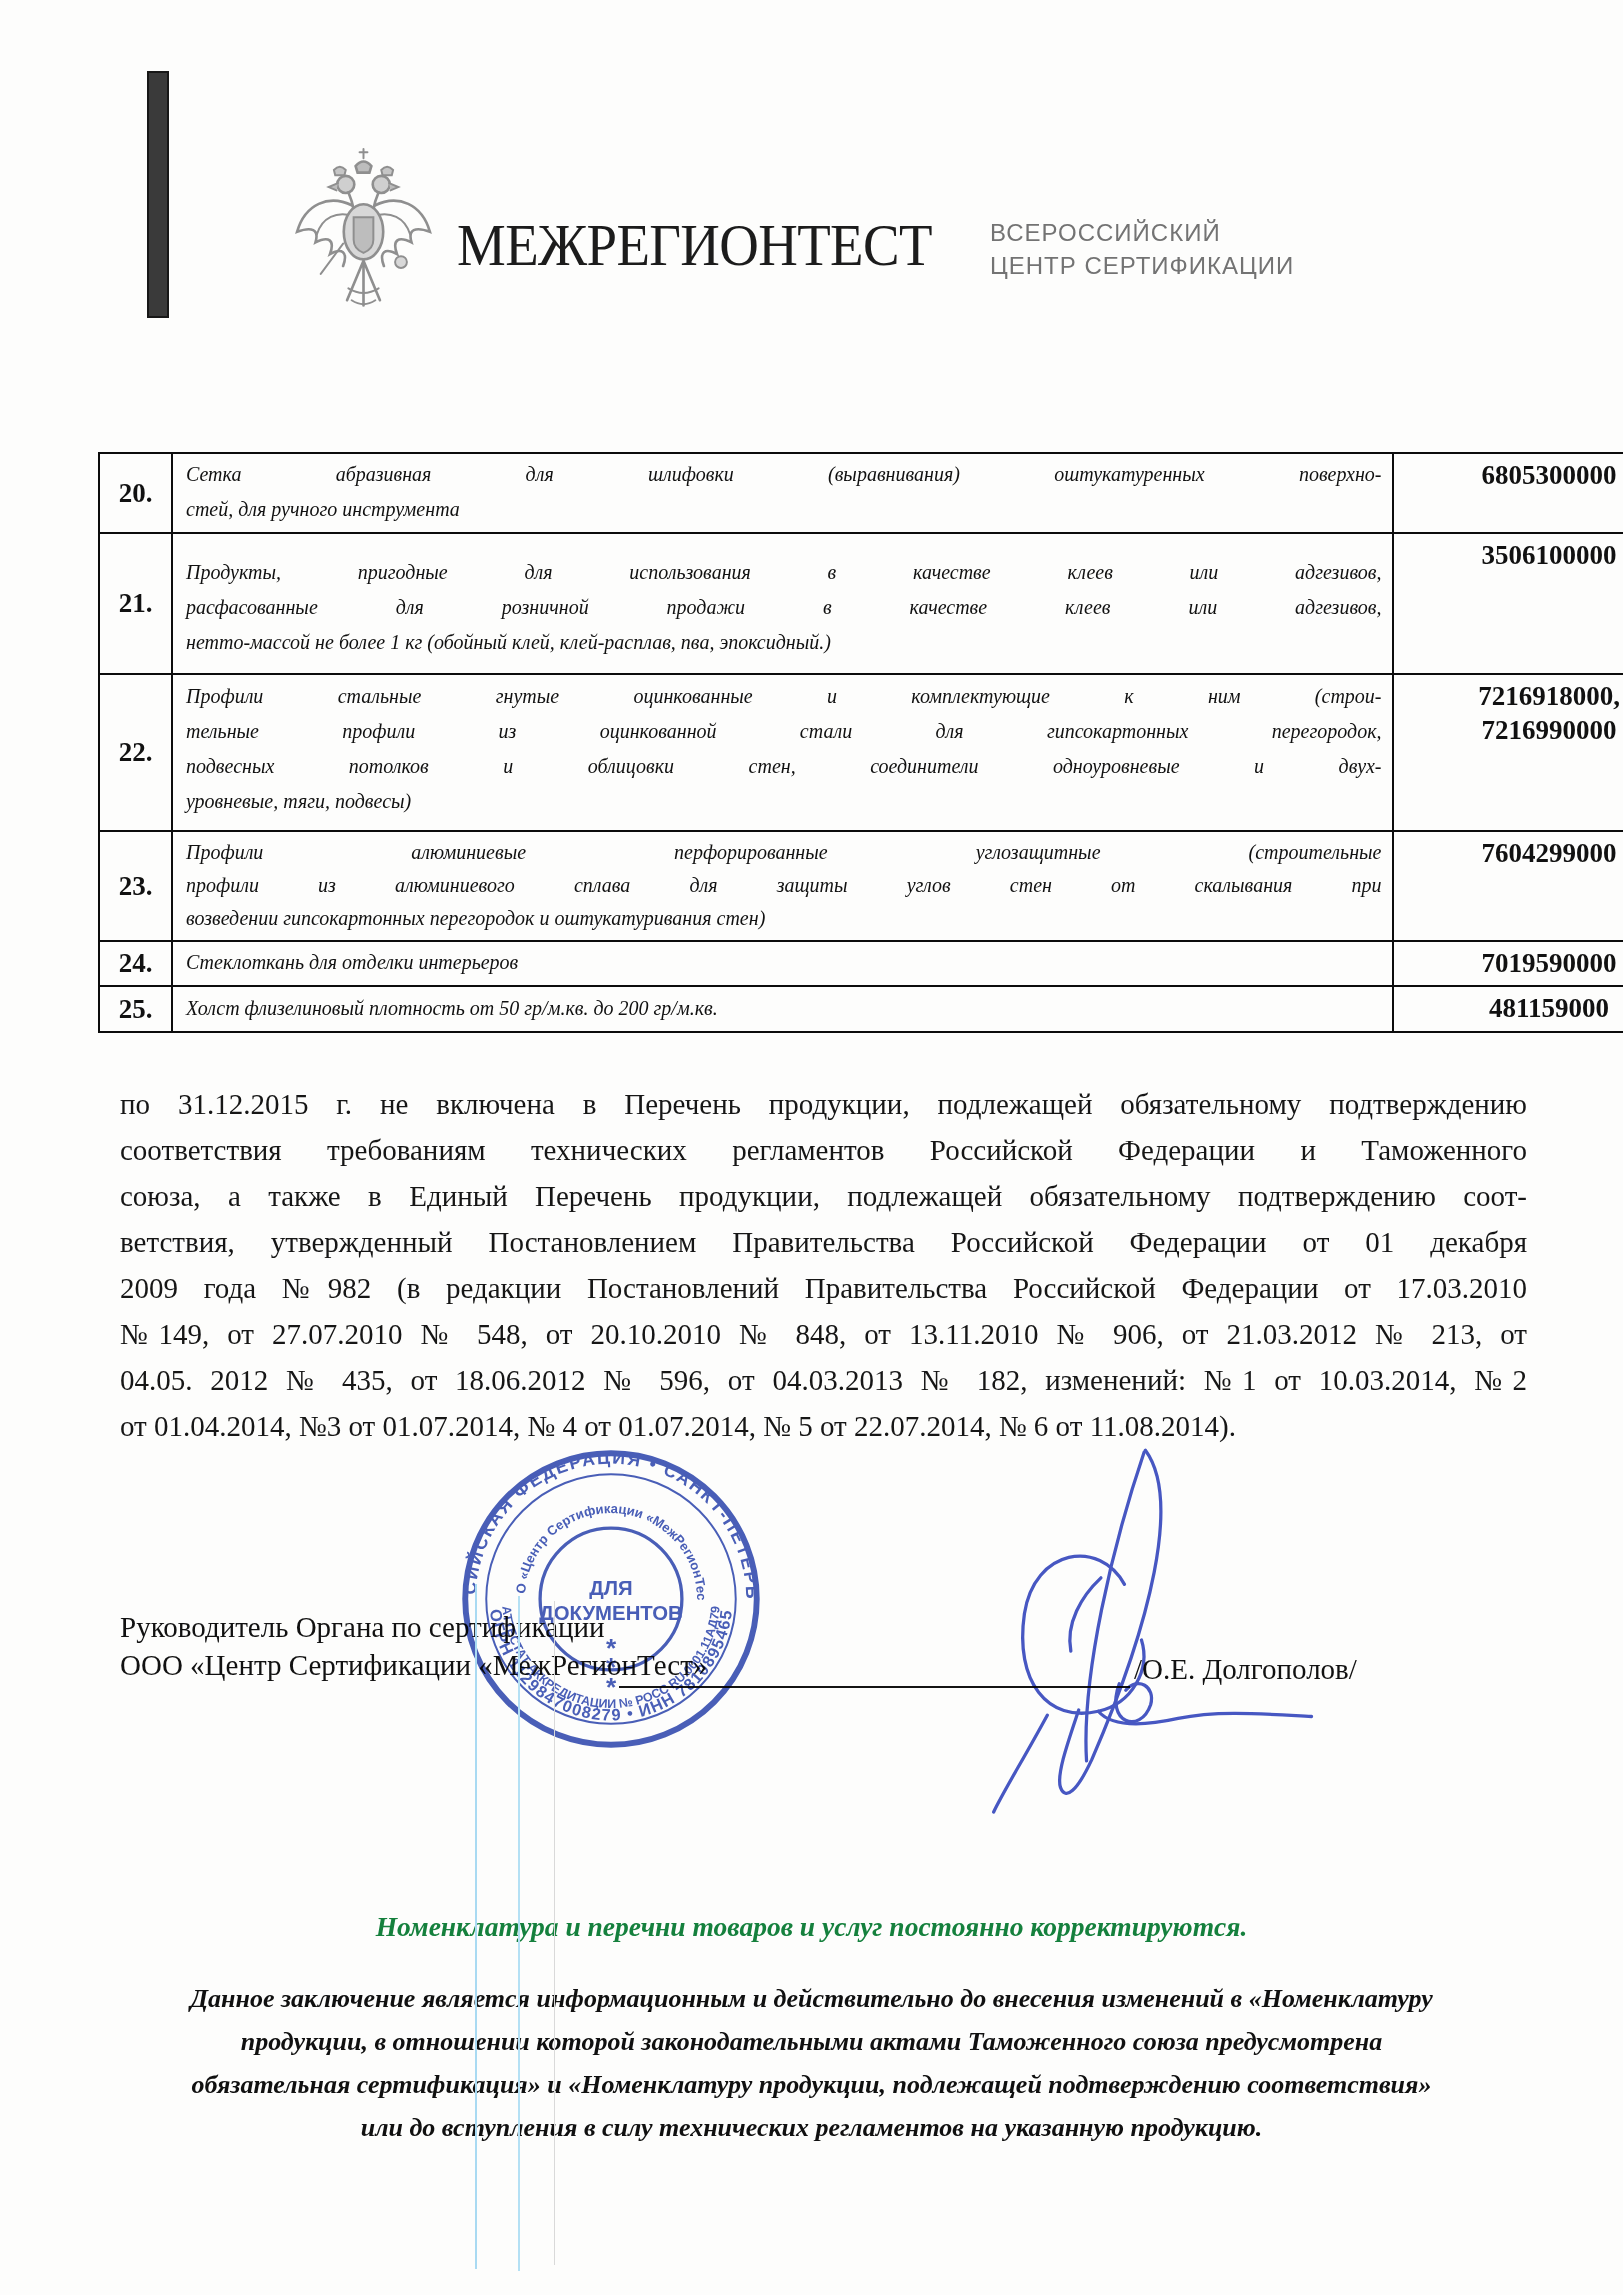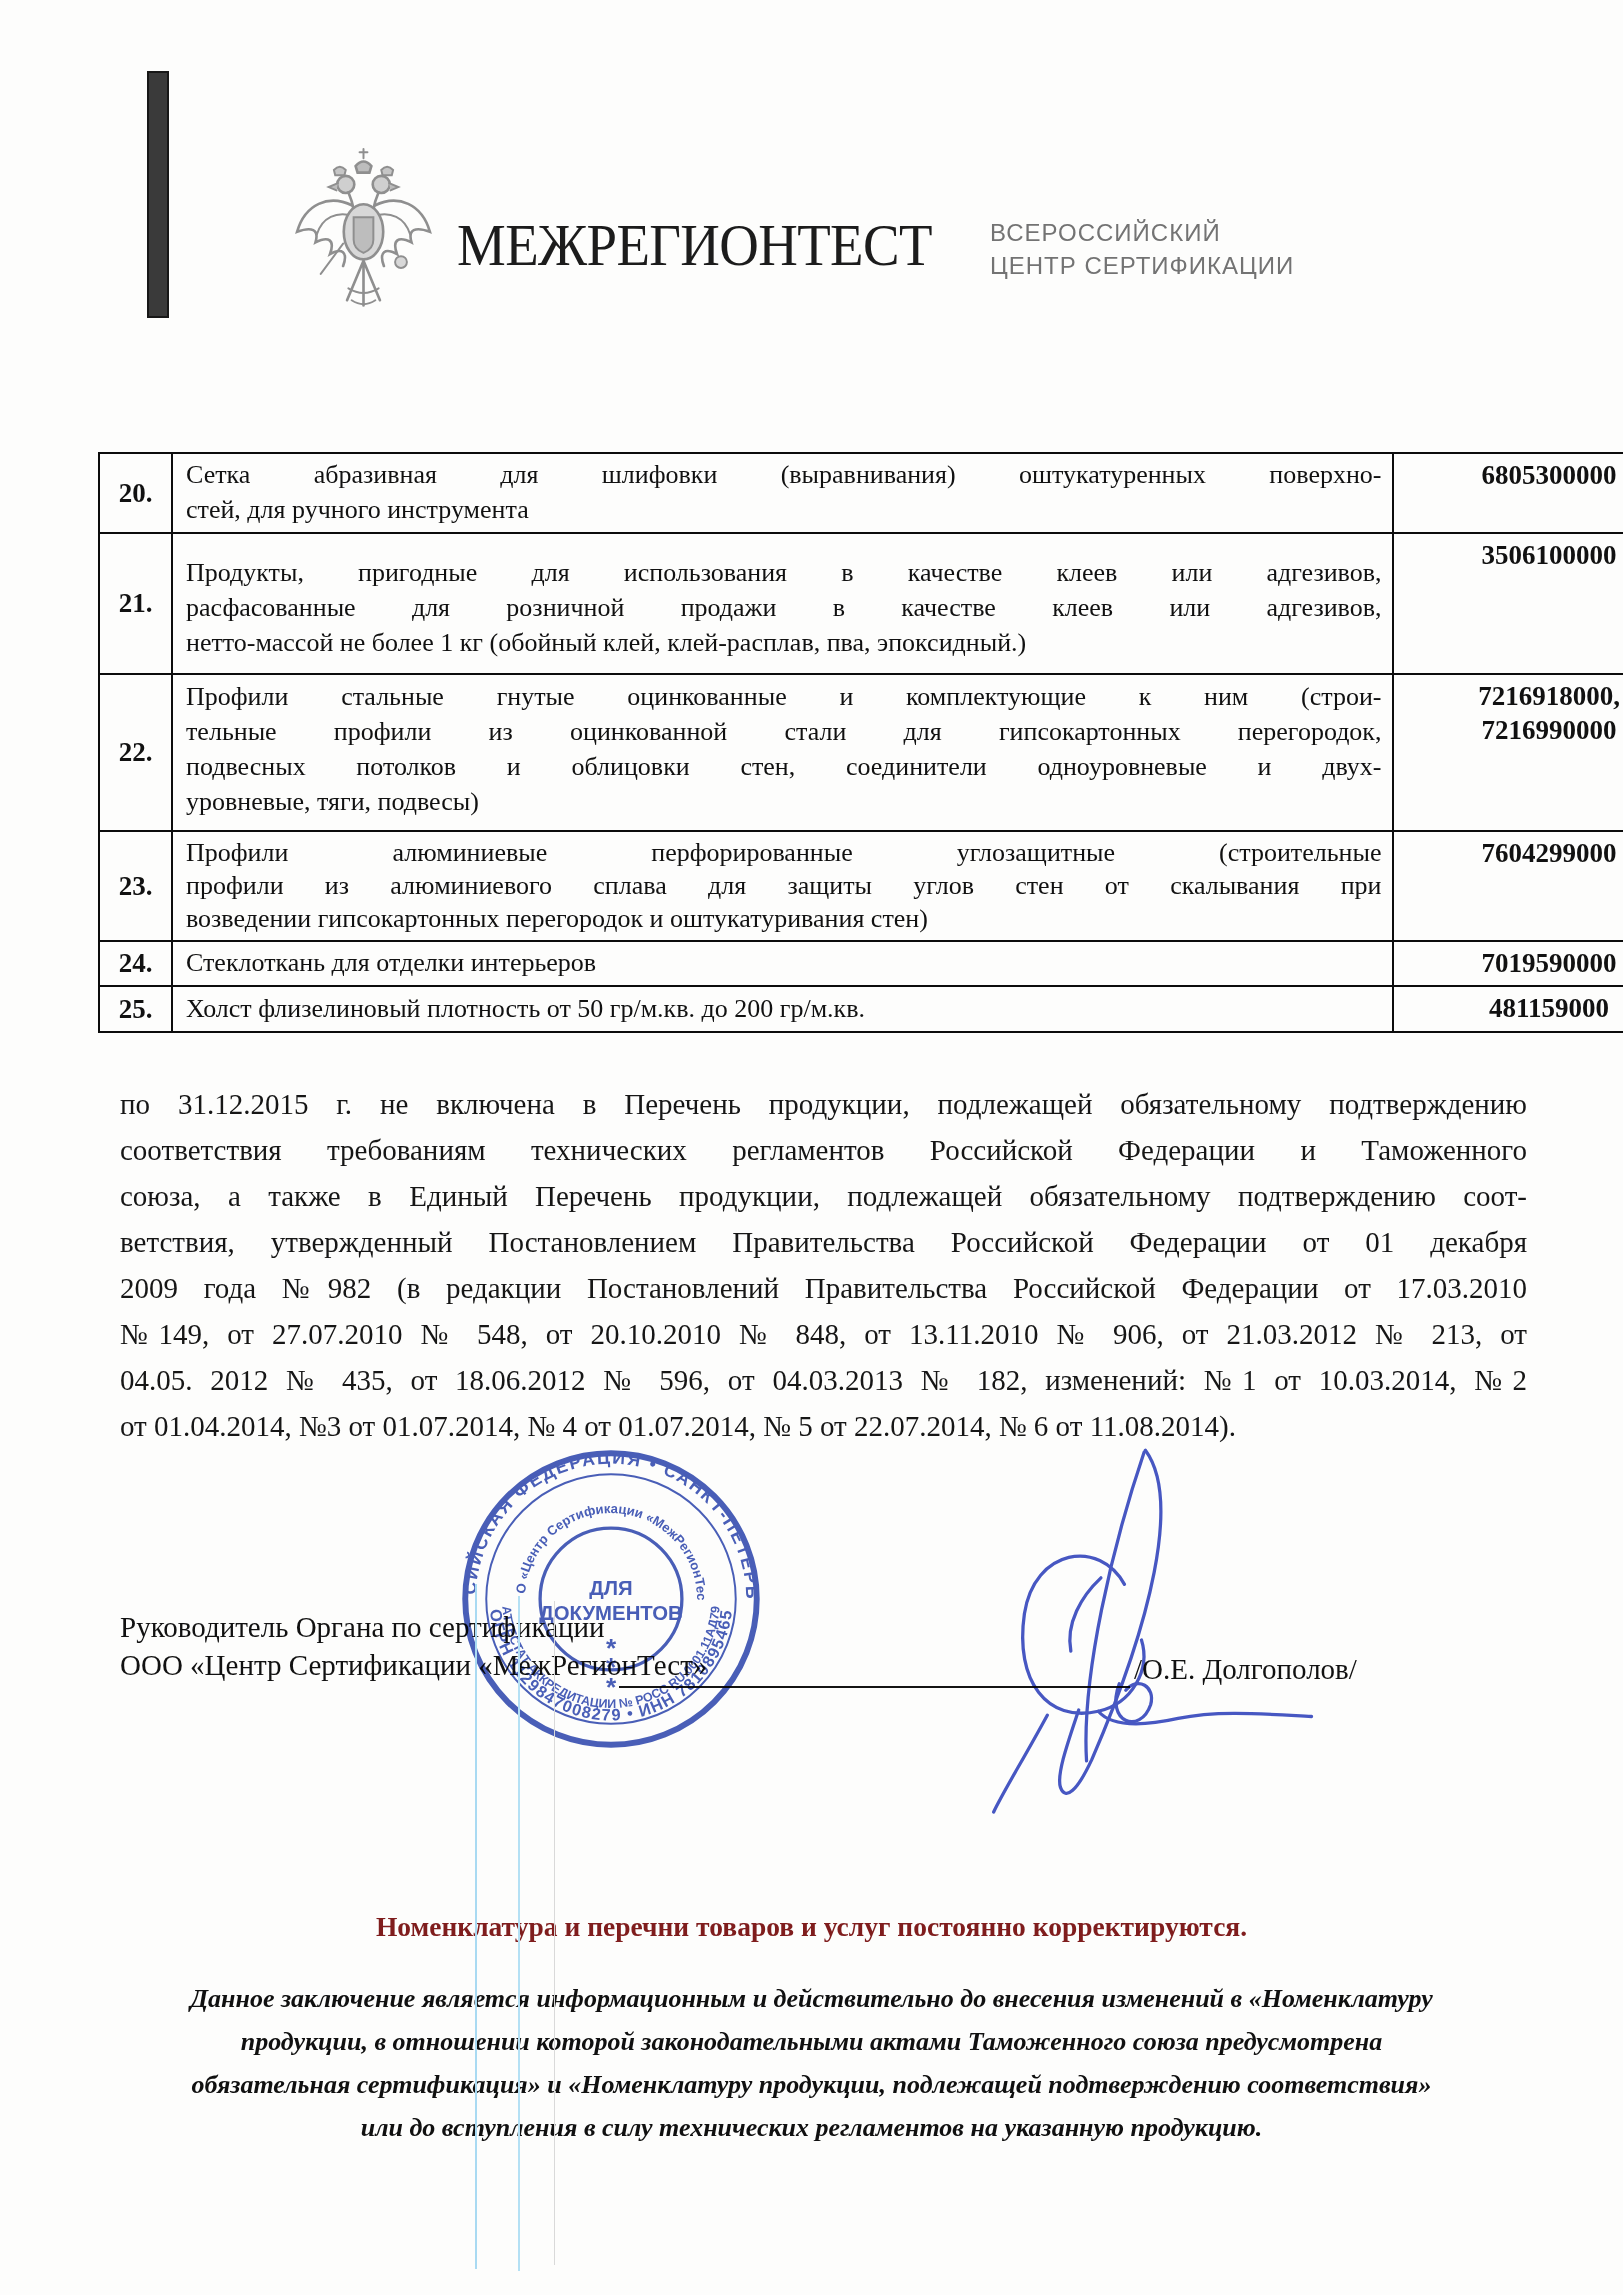--- a/index.html
+++ b/index.html
@@ -28,21 +28,21 @@
   }
 
   
   .product-table {
     position:absolute; left:98px; top:452px; width:1437px;
     border-collapse:collapse; table-layout:fixed;
   }
   .product-table td { border:2px solid #0c0c0c; vertical-align:top; }
   .product-table .num-cell { width:73px; text-align:center; vertical-align:middle;
     font-weight:bold; font-size:27px; }
-  .product-table .desc-cell { width:1221px; padding:3.3px 10.5px 5.2px 13px; font-size:26px; }
+  .product-table .desc-cell { width:1221px; padding:3.3px 10.5px 5.2px 13px; font-size:20px;font-style:italic; }
   .product-table .code-cell { width:312px; text-align:center; padding-top:3.9px;
     font-weight:bold; font-size:27px; line-height:34px; }
   .desc-lines > div { line-height:35px; text-align:justify; text-align-last:justify; }
   .desc-lines > div:last-child { text-align-last:left; }
   .product-table tr:nth-child(1) { height:80px; }
   .product-table tr:nth-child(2) { height:141px; }
   .product-table tr:nth-child(2) .desc-lines { padding-top:17px; }
   .product-table tr:nth-child(3) { height:157px; }
   .product-table tr:nth-child(4) { height:108px; }
   .product-table tr:nth-child(4) .desc-lines > div { line-height:33px; }
@@ -65,21 +65,21 @@
 
   
   .stamp { position:absolute; left:460px; top:1448px; width:302px; height:302px;
     mix-blend-mode:multiply; opacity:.92; }
   .signature-svg { position:absolute; left:838px; top:1388px; width:484px; height:432px;
     mix-blend-mode:multiply; }
 
   
   .footer-note {
     position:absolute; left:98px; top:1911px; width:1427px; text-align:center;
-    font-size:27.5px; font-weight:bold; color:#7f1d1d;
+    font-size:27.5px; font-weight:bold; font-style:italic; color:#15803d;
   }
   .footer-disclaimer {
     position:absolute; left:98px; top:1977px; width:1427px;
     font-size:26px; font-weight:bold; font-style:italic; color:#101010;
   }
   .footer-disclaimer > div { line-height:43px; text-align:center; }
 
   
   .scanline { position:absolute; }
   .scanline.c1 { left:475px; top:1584px; width:2px; height:685px; background:#a9daf2; }

